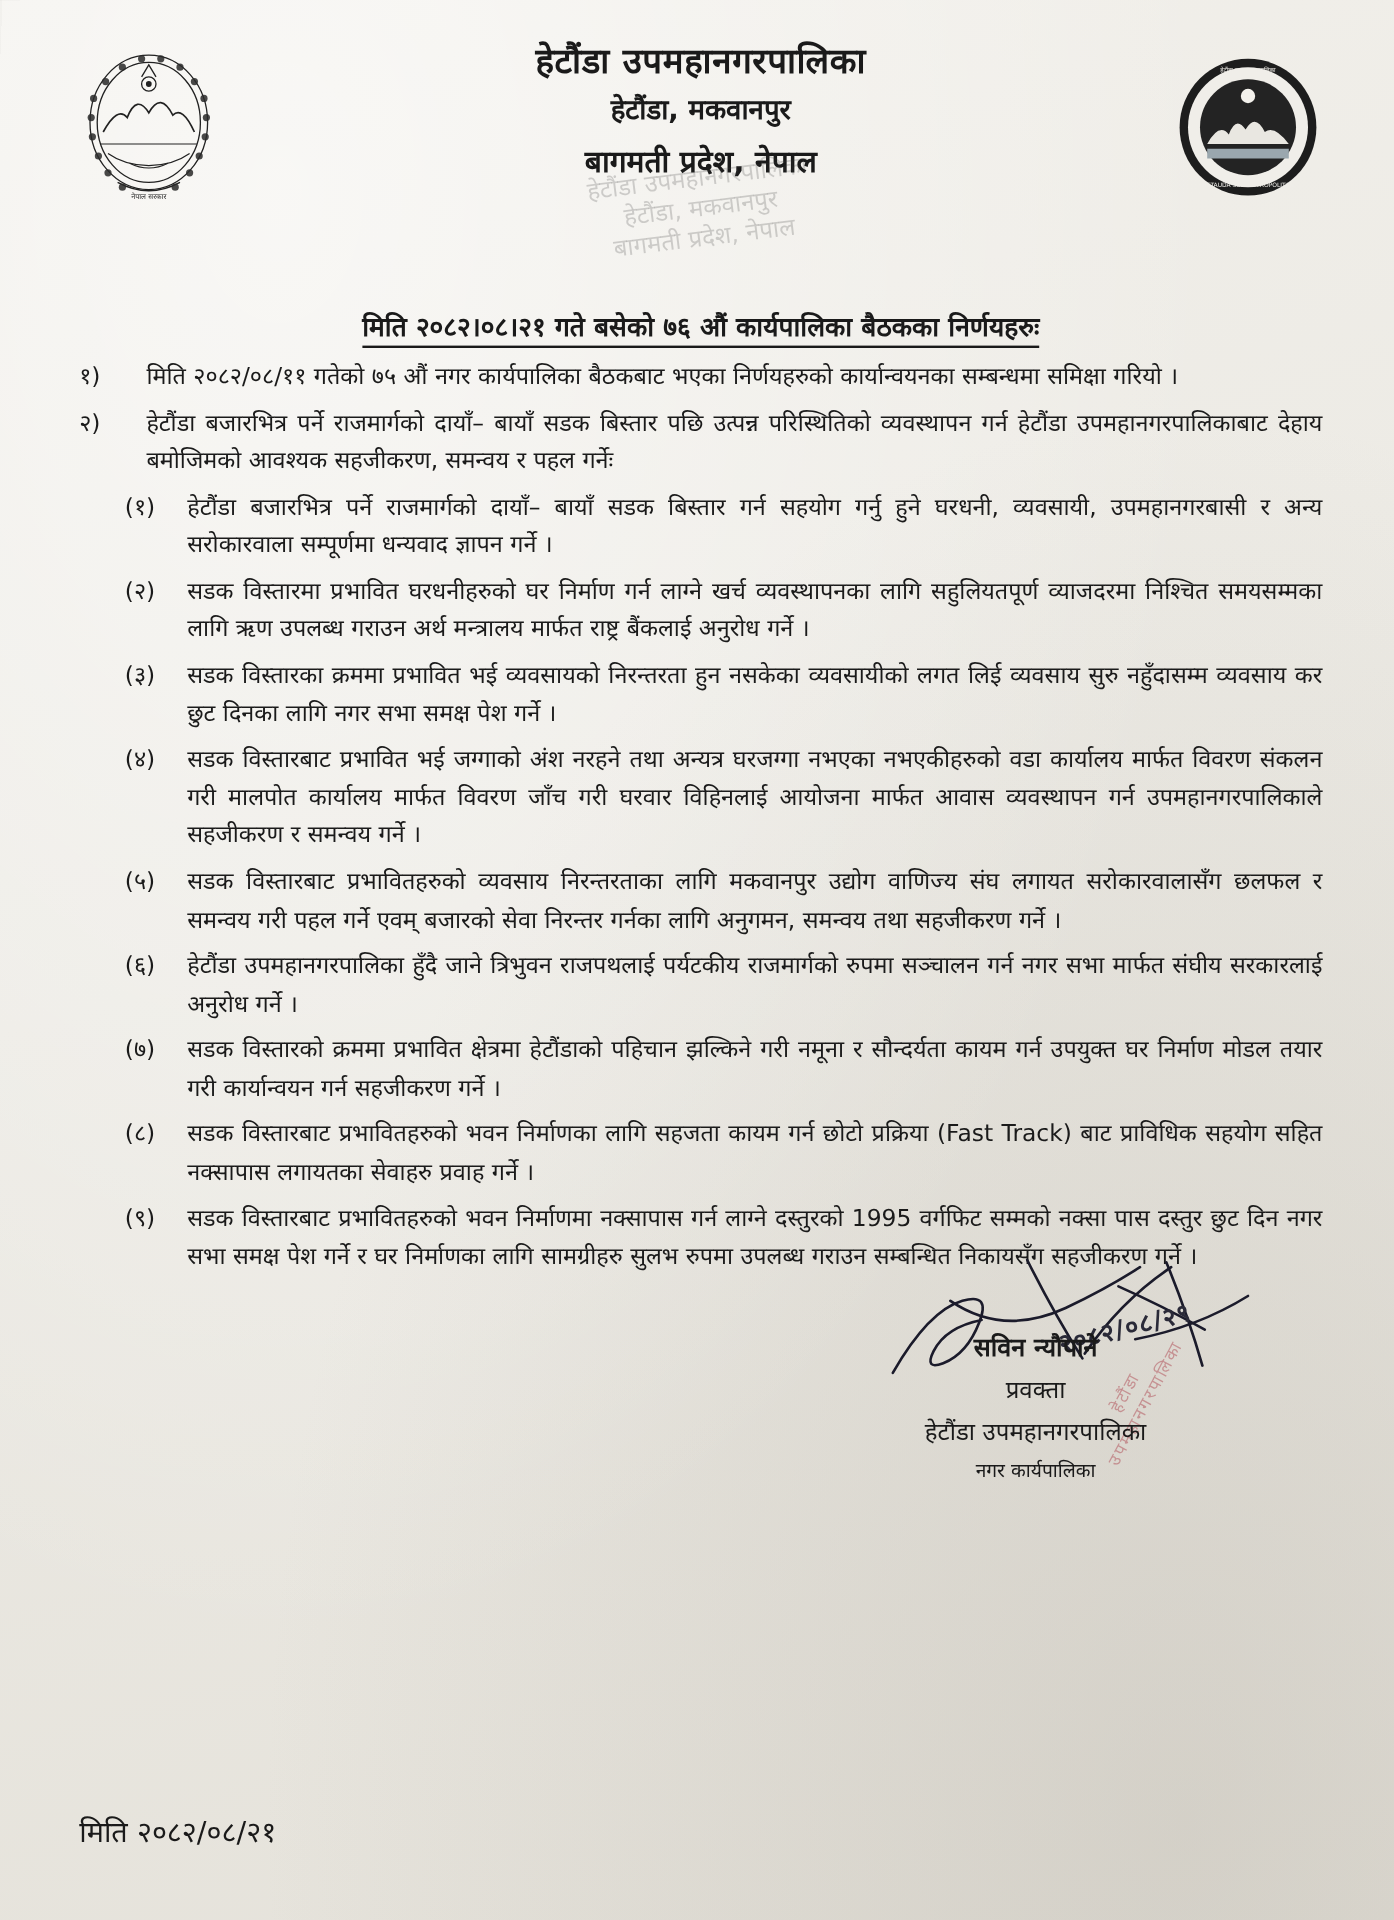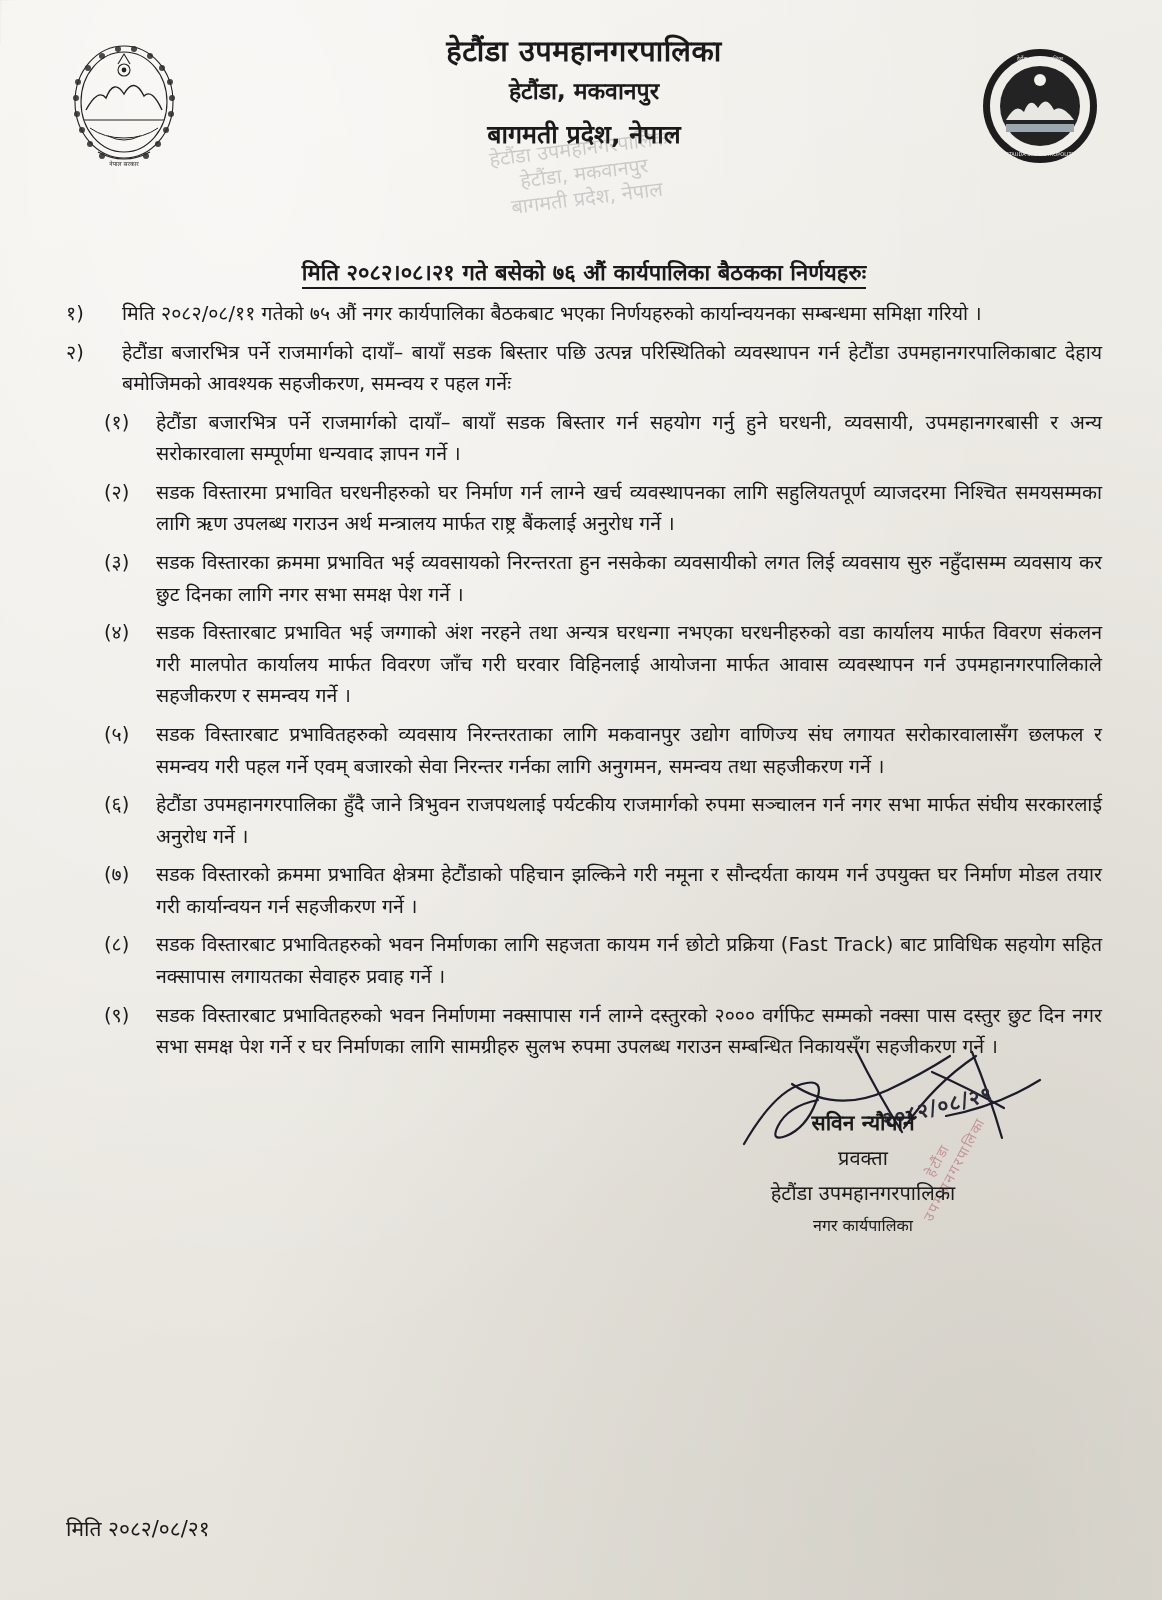--- a/index.html
+++ b/index.html
@@ -209,21 +209,21 @@
     font-size: 14px;
     transform: rotate(-62deg);
     letter-spacing: 2px;
     text-align: center;
     pointer-events: none;
   }
   .footer-date {
     position: absolute;
     left: 66px;
     bottom: 58px;
-    font-size: 21px;
+    font-size: 24px;
   }
 </style>
 </head>
 <body>
 
 <div class="paper"></div>
 
 <div class="sheet">
 
   <div class="header">
@@ -317,41 +317,41 @@
       <div class="l2-item">
         <div class="l2-marker">(२)</div>
         <div class="l2-text">सडक विस्तारमा प्रभावित घरधनीहरुको घर निर्माण गर्न लाग्ने खर्च व्यवस्थापनका लागि सहुलियतपूर्ण व्याजदरमा निश्चित समयसम्मका लागि ऋण उपलब्ध गराउन अर्थ मन्त्रालय मार्फत राष्ट्र बैंकलाई अनुरोध गर्ने ।</div>
       </div>
       <div class="l2-item">
         <div class="l2-marker">(३)</div>
         <div class="l2-text">सडक विस्तारका क्रममा प्रभावित भई व्यवसायको निरन्तरता हुन नसकेका व्यवसायीको लगत लिई व्यवसाय सुरु नहुँदासम्म व्यवसाय कर छुट दिनका लागि नगर सभा समक्ष पेश गर्ने ।</div>
       </div>
       <div class="l2-item">
         <div class="l2-marker">(४)</div>
-        <div class="l2-text">सडक विस्तारबाट प्रभावित भई जग्गाको अंश नरहने तथा अन्यत्र घरधन्गा नभएका घरधनीहरुको वडा कार्यालय मार्फत विवरण संकलन गरी मालपोत कार्यालय मार्फत विवरण जाँच गरी घरवार विहिनलाई आयोजना मार्फत आवास व्यवस्थापन गर्न उपमहानगरपालिकाले सहजीकरण र समन्वय गर्ने ।</div>
+        <div class="l2-text">सडक विस्तारबाट प्रभावित भई जग्गाको अंश नरहने तथा अन्यत्र घरजग्गा नभएका नभएकीहरुको वडा कार्यालय मार्फत विवरण संकलन गरी मालपोत कार्यालय मार्फत विवरण जाँच गरी घरवार विहिनलाई आयोजना मार्फत आवास व्यवस्थापन गर्न उपमहानगरपालिकाले सहजीकरण र समन्वय गर्ने ।</div>
       </div>
       <div class="l2-item">
         <div class="l2-marker">(५)</div>
         <div class="l2-text">सडक विस्तारबाट प्रभावितहरुको व्यवसाय निरन्तरताका लागि मकवानपुर उद्योग वाणिज्य संघ लगायत सरोकारवालासँग छलफल र समन्वय गरी पहल गर्ने एवम् बजारको सेवा निरन्तर गर्नका लागि अनुगमन, समन्वय तथा सहजीकरण गर्ने ।</div>
       </div>
       <div class="l2-item">
         <div class="l2-marker">(६)</div>
         <div class="l2-text">हेटौंडा उपमहानगरपालिका हुँदै जाने त्रिभुवन राजपथलाई पर्यटकीय राजमार्गको रुपमा सञ्चालन गर्न नगर सभा मार्फत संघीय सरकारलाई अनुरोध गर्ने ।</div>
       </div>
       <div class="l2-item">
         <div class="l2-marker">(७)</div>
         <div class="l2-text">सडक विस्तारको क्रममा प्रभावित क्षेत्रमा हेटौंडाको पहिचान झल्किने गरी नमूना र सौन्दर्यता कायम गर्न उपयुक्त घर निर्माण मोडल तयार गरी कार्यान्वयन गर्न सहजीकरण गर्ने ।</div>
       </div>
       <div class="l2-item">
         <div class="l2-marker">(८)</div>
         <div class="l2-text">सडक विस्तारबाट प्रभावितहरुको भवन निर्माणका लागि सहजता कायम गर्न छोटो प्रक्रिया (Fast Track) बाट प्राविधिक सहयोग सहित नक्सापास लगायतका सेवाहरु प्रवाह गर्ने ।</div>
       </div>
       <div class="l2-item">
         <div class="l2-marker">(९)</div>
-        <div class="l2-text">सडक विस्तारबाट प्रभावितहरुको भवन निर्माणमा नक्सापास गर्न लाग्ने दस्तुरको २००० वर्गफिट सम्मको नक्सा पास दस्तुर छुट दिन नगर सभा समक्ष पेश गर्ने र घर निर्माणका लागि सामग्रीहरु सुलभ रुपमा उपलब्ध गराउन सम्बन्धित निकायसँग सहजीकरण गर्ने ।</div>
+        <div class="l2-text">सडक विस्तारबाट प्रभावितहरुको भवन निर्माणमा नक्सापास गर्न लाग्ने दस्तुरको 1995 वर्गफिट सम्मको नक्सा पास दस्तुर छुट दिन नगर सभा समक्ष पेश गर्ने र घर निर्माणका लागि सामग्रीहरु सुलभ रुपमा उपलब्ध गराउन सम्बन्धित निकायसँग सहजीकरण गर्ने ।</div>
       </div>
     </div>
   </div>
 
   <div class="sign-area">
 
     <svg class="signature-svg" viewBox="0 0 330 140">
       <g fill="none" stroke="#1b1b2b" stroke-width="2.2" stroke-linecap="round">
         <path d="M8 112 q30-52 58-60 q24-7 14 18 q-10 26-30 34 q-16 6-8-10 q10-20 40-26"></path>
         <path d="M56 52 q44 30 96 6 q34-16 62-34"></path>

